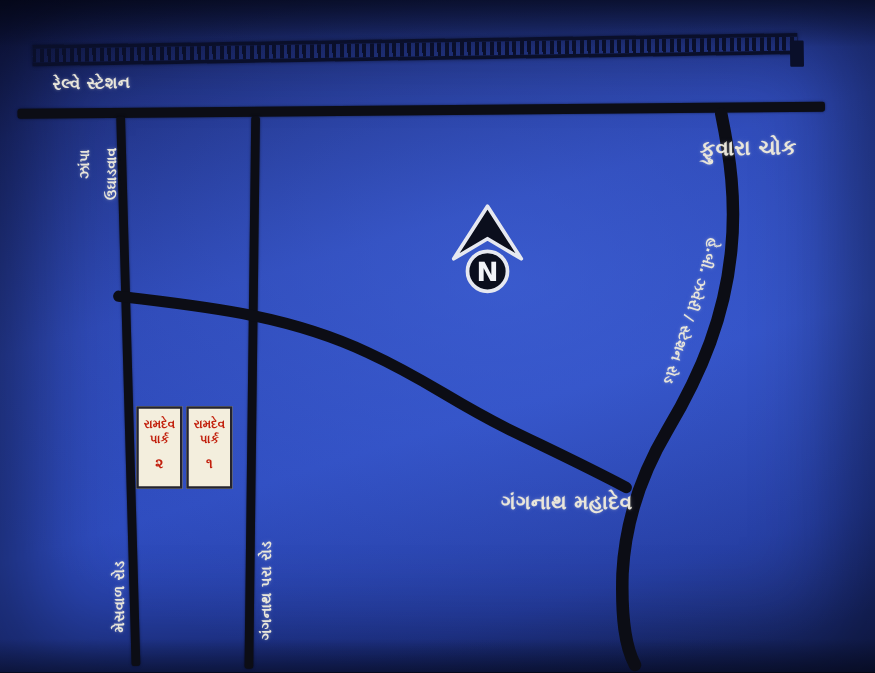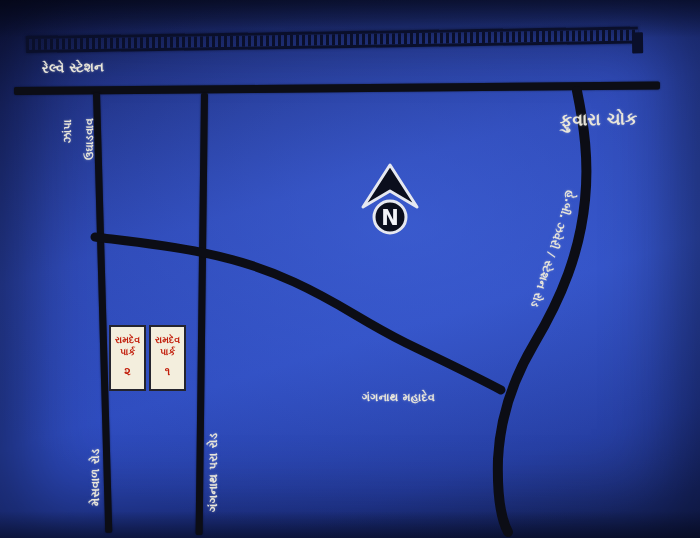--- a/index.html
+++ b/index.html
@@ -34,21 +34,21 @@
   .road-v2{left:201px;top:93px;width:7px;height:442px;transform:rotate(0.7deg);transform-origin:top center;}
   .curves{position:absolute;left:0;top:0;}
   
   .north{position:absolute;left:358px;top:162px;width:64px;height:74px;}
   
   .parks{position:absolute;left:109px;top:325px;display:flex;gap:3px;}
   .park-box{
     width:37px;height:66px;background:#f3eedd;border:2px solid #24242e;
     display:flex;flex-direction:column;align-items:center;justify-content:flex-start;
     padding-top:7px;box-sizing:border-box;
-    color:#c21f0c;font-weight:bold;font-size:9.5px;line-height:1.3;text-align:center;font-family:Liberation Serif, serif;
+    color:#c21f0c;font-weight:bold;font-size:9.5px;line-height:1.3;text-align:center;
   }
   .park-num{margin-top:5px;font-size:11px;}
   
   .v-up{transform:rotate(-90deg);transform-origin:0 0;}      
   .v-diag{transform:rotate(108deg);transform-origin:0 0;}    
 </style>
 </head>
 <body>
 
 <div class="stage">
@@ -86,21 +86,21 @@
       <span>પાર્ક</span>
       <span class="park-num">૨</span>
     </div>
     <div class="park-box">
       <span>રામદેવ</span>
       <span>પાર્ક</span>
       <span class="park-num">૧</span>
     </div>
   </div>
 
-  <div class="lbl" style="left:362px;top:390px;width:115px;text-align:left;font-size:11px;white-space:normal;line-height:1.45;">
+  <div class="lbl" style="left:396px;top:390px;width:115px;text-align:center;font-size:16px;white-space:normal;line-height:1.45;">
     <div>ગંગનાથ મહાદેવ</div>
   </div>
 
   <div class="lbl v-up" style="left:83px;top:160px;font-size:11px;">ઉઘાડવાવ</div>
   <div class="lbl v-up" style="left:61px;top:143px;font-size:11px;">ઝાંપા</div>
 
   <div class="lbl v-up" style="left:88px;top:506px;font-size:11.5px;">મેસવાળ રોડ</div>
 
   <div class="lbl v-up" style="left:206px;top:512px;font-size:11.5px;">ગંગનાથ પરા રોડ</div>
 

